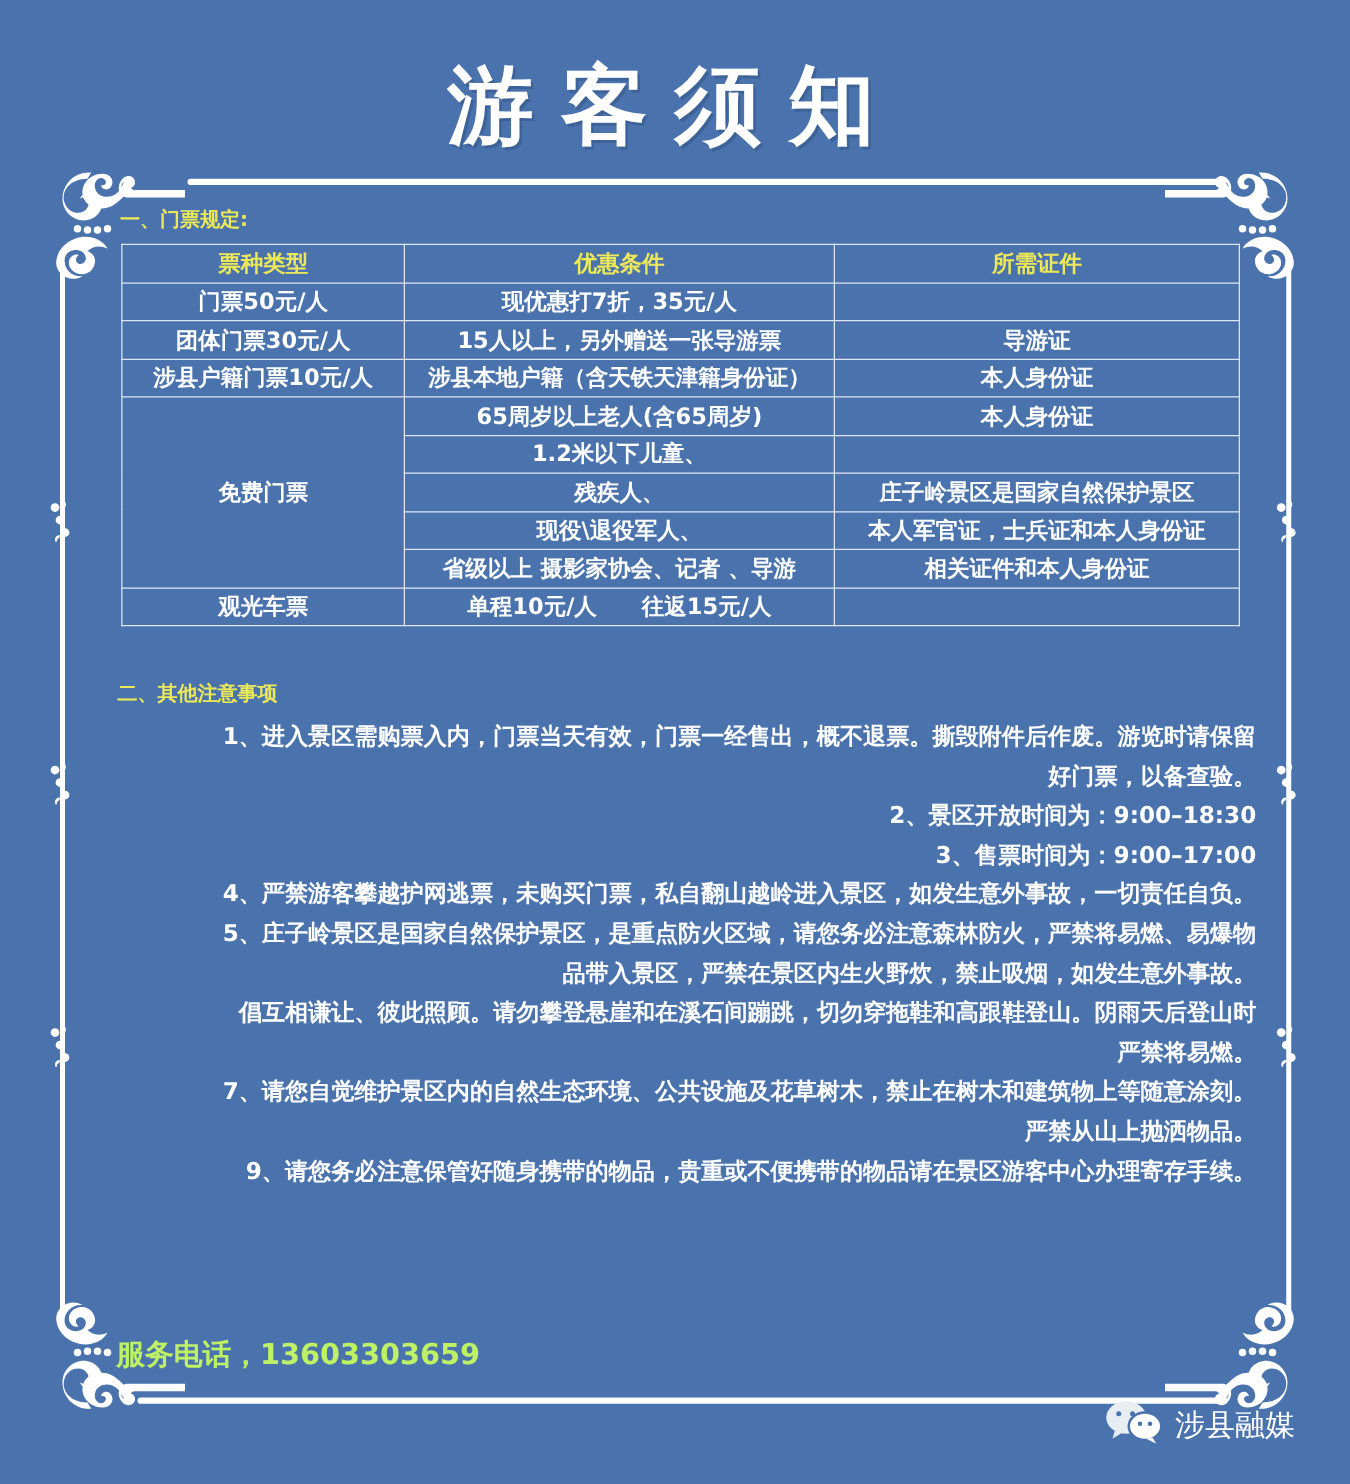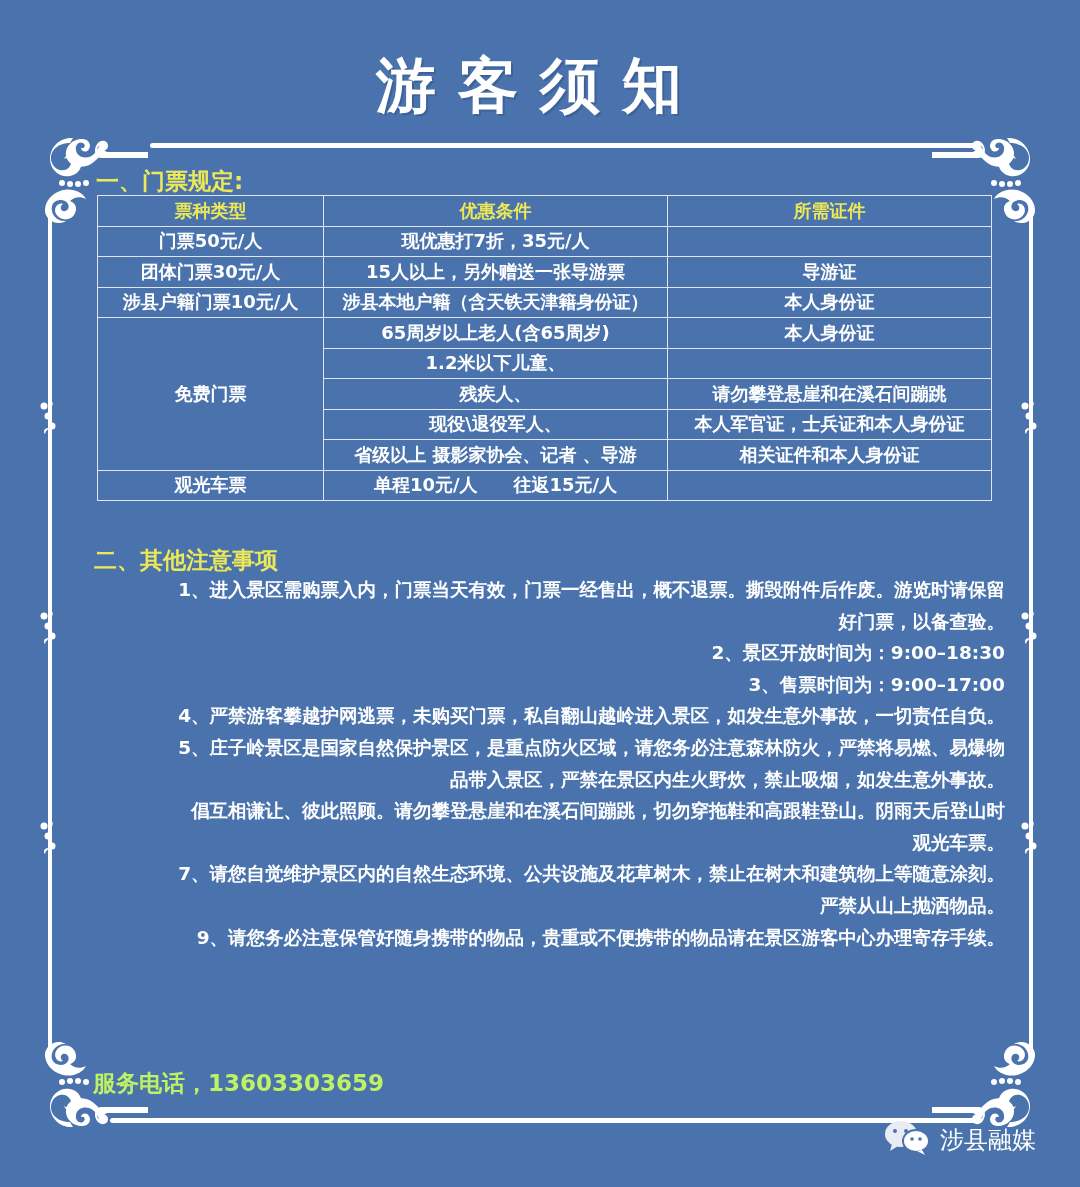--- a/index.html
+++ b/index.html
@@ -5,41 +5,41 @@
   html, body { margin: 0; padding: 0; }
   body {
     width: 1080px; height: 1187px; overflow: hidden;
     background: #4a73ad;
     font-family: "DejaVu Sans", "Liberation Sans", sans-serif;
     color: #ffffff;
     position: relative;
   }
   .title {
     position: absolute; left: 0; top: 30px; width: 1080px;
-    text-align: center; font-size: 60px; font-weight: bold;
+    text-align: center; font-size: 69px; font-weight: bold;
     letter-spacing: 22px; color: #ffffff; line-height: 110px;
     text-shadow: 2px 2px 0 #3d6297;
   }
   
   .frame-line { position: absolute; background: #ffffff; }
   .ft { left: 150px; top: 143px; width: 830px; height: 5px; border-radius: 3px; }
   .fb { left: 110px; top: 1118px; width: 870px; height: 5px; border-radius: 3px; }
   .fl { left: 48px; top: 210px; width: 4px; height: 840px; }
   .fr { left: 1029px; top: 210px; width: 4px; height: 840px; }
   .corner { position: absolute; width: 110px; height: 100px; }
   .corner svg { width: 100%; height: 100%; }
   .c-tl { left: 40px; top: 135px; }
   .c-tr { left: 930px; top: 135px; transform: scaleX(-1); }
   .c-bl { left: 40px; top: 1030px; transform: scaleY(-1); }
   .c-br { left: 930px; top: 1030px; transform: scale(-1,-1); }
   .knot { position: absolute; width: 24px; height: 36px; }
   .knot svg { width: 100%; height: 100%; }
 
   .section-title {
-    position: absolute; color: #ece858; font-weight: bold; font-size: 23px;
+    position: absolute; color: #ece858; font-weight: bold; font-size: 16px;
   }
   .s1 { left: 96px; top: 166px; }
   .s2 { left: 94px; top: 545px; }
 
   table.tickets {
     position: absolute; left: 97px; top: 195px; width: 894px;
     border-collapse: collapse; table-layout: fixed; padding-left: 22px;
   }
   table.tickets td, table.tickets th {
     border: 1.5px solid #dfe6f2; height: 29.5px; padding: 0;
@@ -214,21 +214,21 @@
     <td rowspan="5">免费门票</td>
     <td>65周岁以上老人(含65周岁)</td>
     <td>本人身份证</td>
   </tr>
   <tr>
     <td>1.2米以下儿童、</td>
     <td></td>
   </tr>
   <tr>
     <td>残疾人、</td>
-    <td>请勿攀登悬崖和在溪石间蹦跳</td>
+    <td>庄子岭景区是国家自然保护景区</td>
   </tr>
   <tr>
     <td>现役\退役军人、</td>
     <td>本人军官证，士兵证和本人身份证</td>
   </tr>
   <tr>
     <td>省级以上 摄影家协会、记者 、导游</td>
     <td>相关证件和本人身份证</td>
   </tr>
   <tr>
@@ -242,21 +242,21 @@
 <div class="section-title s2">二、其他注意事项</div>
 <div class="notes">
   <p>1、进入景区需购票入内，门票当天有效，门票一经售出，概不退票。撕毁附件后作废。游览时请保留</p>
   <p>好门票，以备查验。</p>
   <p>2、景区开放时间为：9:00–18:30</p>
   <p>3、售票时间为：9:00–17:00</p>
   <p>4、严禁游客攀越护网逃票，未购买门票，私自翻山越岭进入景区，如发生意外事故，一切责任自负。</p>
   <p>5、庄子岭景区是国家自然保护景区，是重点防火区域，请您务必注意森林防火，严禁将易燃、易爆物</p>
   <p>品带入景区，严禁在景区内生火野炊，禁止吸烟，如发生意外事故。</p>
   <p>倡互相谦让、彼此照顾。请勿攀登悬崖和在溪石间蹦跳，切勿穿拖鞋和高跟鞋登山。阴雨天后登山时</p>
-  <p>观光车票。</p>
+  <p>严禁将易燃。</p>
   <p>7、请您自觉维护景区内的自然生态环境、公共设施及花草树木，禁止在树木和建筑物上等随意涂刻。</p>
   <p>严禁从山上抛洒物品。</p>
   <p>9、请您务必注意保管好随身携带的物品，贵重或不便携带的物品请在景区游客中心办理寄存手续。</p>
 </div>
 
 <div class="phone">服务电话，13603303659</div>
 
 <div class="watermark">
   <span>
     <svg viewBox="0 0 52 36">

